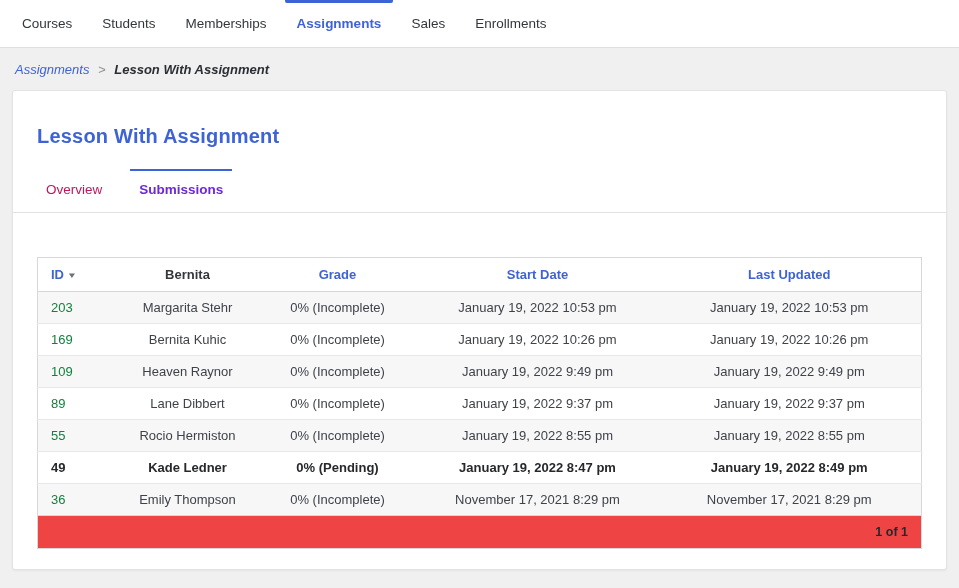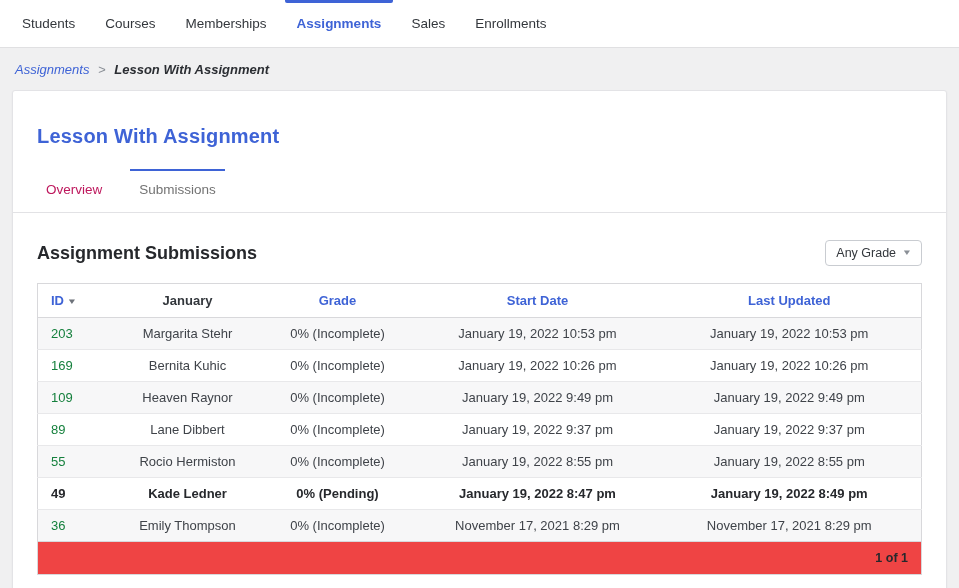--- a/index.html
+++ b/index.html
@@ -71,21 +71,21 @@
   .tabs { display: flex; margin-top: 21px; }
   .tab {
     position: relative;
     padding: 13px 9px 15px;
     margin-right: 19px;
     font-size: 13.5px;
     color: #be185d;
     cursor: pointer;
     white-space: nowrap;
   }
-  .tab.active { color: #737373; font-weight: 400; }
+  .tab.active { color: #6d28d9; font-weight: 700; }
   .tab.active::before {
     content: "";
     position: absolute;
     top: 0; left: 0; right: 0;
     height: 2px;
     background: #3e63d6;
   }
 
   
   .content { padding: 27px 24px 20px; }
@@ -142,22 +142,22 @@
     font-weight: 700;
     font-size: 12.5px;
     color: #26282c;
     padding: 9px 13px;
   }
 </style>
 </head>
 <body>
 
 <nav class="top-nav">
+  <a class="nav-item">Courses</a>
   <a class="nav-item">Students</a>
-  <a class="nav-item">Courses</a>
   <a class="nav-item">Memberships</a>
   <a class="nav-item active">Assignments</a>
   <a class="nav-item">Sales</a>
   <a class="nav-item">Enrollments</a>
 </nav>
 
 <div class="breadcrumb">
   <a>Assignments</a>
   <span class="sep">&gt;</span>
   <span class="current">Lesson With Assignment</span>
@@ -166,42 +166,35 @@
 <div class="card">
   <div class="card-header">
     <h1 class="page-title">Lesson With Assignment</h1>
     <div class="tabs">
       <div class="tab">Overview</div>
       <div class="tab active">Submissions</div>
     </div>
   </div>
 
   <div class="content">
-    <div class="content-head">
-      <h2 class="section-title">Assignment Submissions</h2>
-      <button class="filter-btn">
-        <span>Any Grade</span>
-        <span class="caret">▼</span>
-      </button>
-    </div>
 
     <table>
       <colgroup>
         <col class="c-id">
           <col class="c-student">
           <col class="c-grade">
           <col class="c-start">
           <col class="c-updated">
       </colgroup>
       <thead>
         <tr>
           <th class="col-id sortable">
             <span>ID</span><span class="sort-caret">▼</span>
           </th>
-          <th>January</th>
+          <th>Bernita</th>
           <th class="sortable">Grade</th>
           <th class="sortable">Start Date</th>
           <th class="sortable">Last Updated</th>
         </tr>
       </thead>
       <tbody>
         <tr>
           <td class="col-id"><a>203</a></td>
           <td>Margarita Stehr</td>
           <td>0% (Incomplete)</td>

